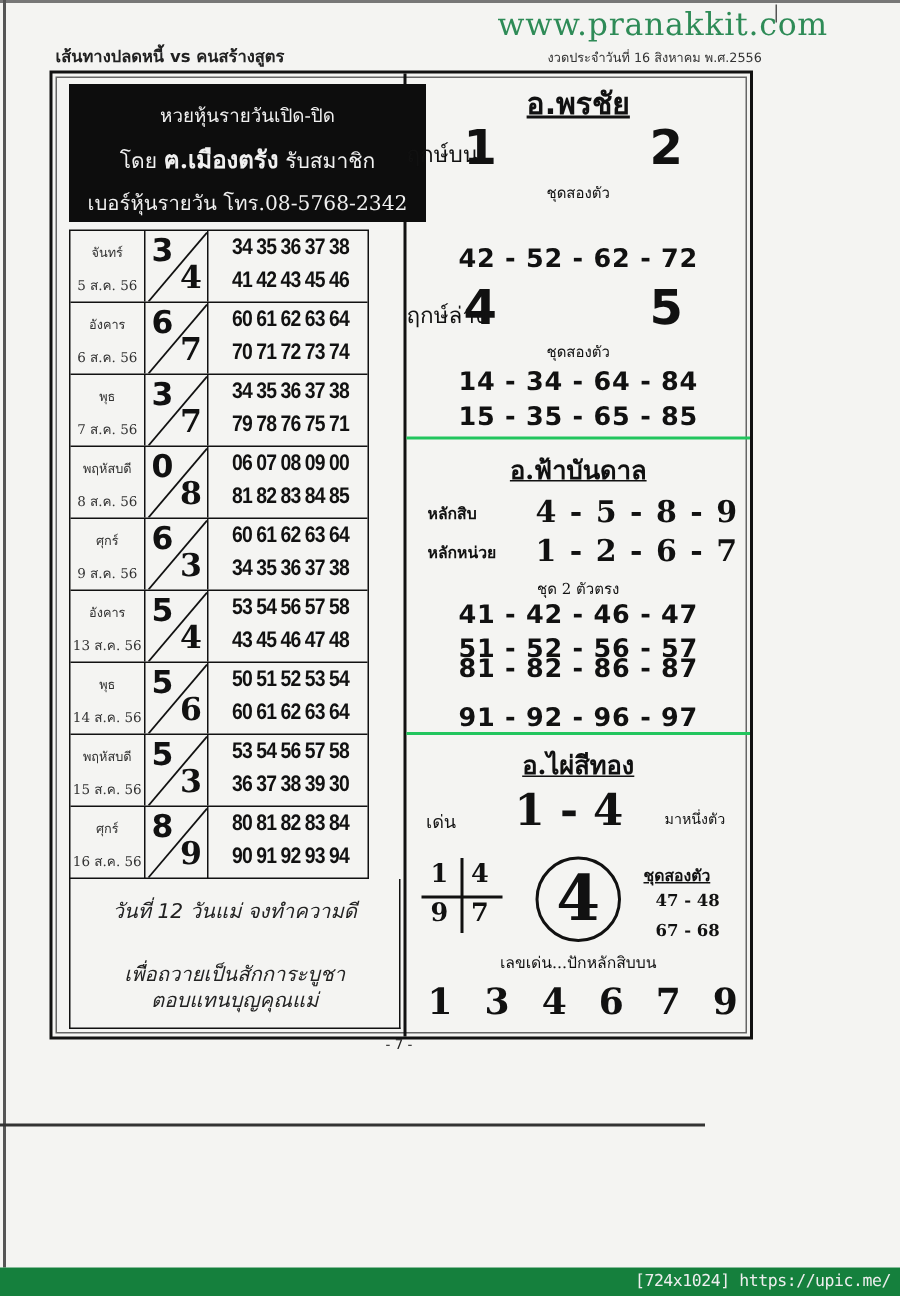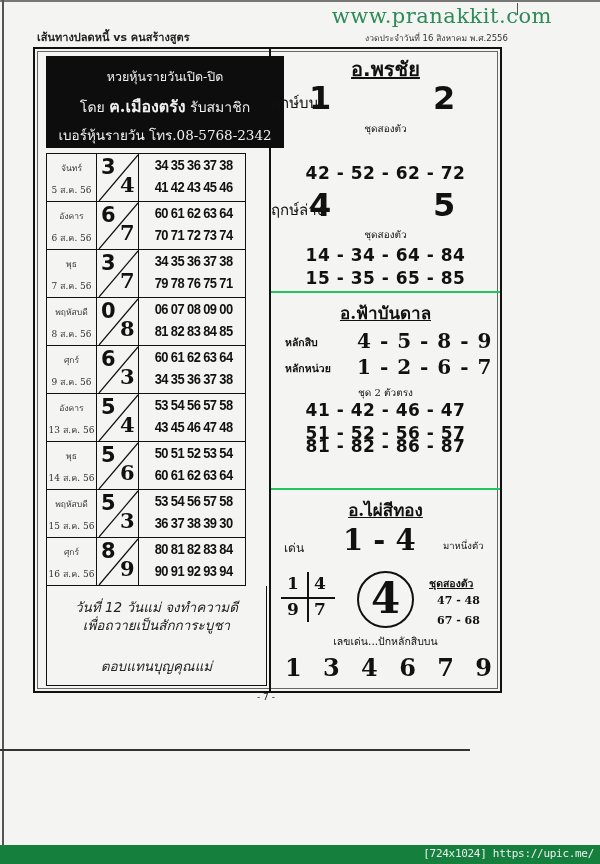--- a/index.html
+++ b/index.html
@@ -44,21 +44,21 @@
   .nums-cell { position: absolute; left: 92px; top: 0; right: 0; height: 100%; }
   .nums-line { position: absolute; left: 0; right: 0; display: flex; justify-content: space-around; padding: 0 4px 0 8px;
     font-family: "Liberation Sans Narrow", "Liberation Sans", sans-serif; font-size: 15px; font-weight: bold; letter-spacing: -0.5px; transform: scaleX(0.86); transform-origin: center; }
   .nums-line.top { top: 2px; }
   .nums-line.bottom { top: 24px; }
 
   .footer-box { position: absolute; left: 11px; top: 537px; width: 221px; height: 100px; border: 1.5px solid #111; border-top: none;
     text-align: center; font-style: italic; color: #222; }
   .footer-box div { position: absolute; left: 0; right: 0; font-size: 13.5px; }
   .footer-box .f1 { top: 10px; }
-  .footer-box .f2 { top: 28px; text-align: center; }
+  .footer-box .f2 { top: 52px; text-align: center; }
   .footer-box .f3 { top: 69px; }
 
   
   .right { position: absolute; left: 236px; top: 0; width: 229px; height: 100%; }
   .rsec { position: absolute; left: 0; width: 100%; border-bottom: 2px solid #22c55e; }
   .rsec.s1 { top: 0; height: 244px; }
   .rsec.s2 { top: 244px; height: 197px; padding-left: 16px; }
   .rsec.s3 { top: 441px; height: 201px; border-bottom: none; }
   .title { position: absolute; left: 0; right: 0; text-align: center; font-weight: bold; text-decoration: underline; }
   .s1 .title { top: 4px; font-size: 20px; }
@@ -418,20 +418,21 @@
           <span class="vals">4 - 5 - 8 - 9</span>
         </div>
         <div class="digit-row" style="top:62px;">
           <span class="lbl">หลักหน่วย</span>
           <span class="vals">1 - 2 - 6 - 7</span>
         </div>
         <div class="small-label" style="top:92px;">ชุด 2 ตัวตรง</div>
         <div class="set-line" style="top:107px;">41 - 42 - 46 - 47</div>
         <div class="set-line" style="top:130px;">51 - 52 - 56 - 57</div>
         <div class="set-line" style="top:143px;">81 - 82 - 86 - 87</div>
+        <div class="set-line" style="top:176px;">91 - 92 - 96 - 97</div>
       </div>
 
       <div class="rsec s3">
         <div class="title">อ.ไผ่สีทอง</div>
         <span class="lead-lbl">เด่น</span>
         <span class="lead-val">1 - 4</span>
         <span class="lead-note">มาหนึ่งตัว</span>
 
         <div class="grid4">
           <div class="v"></div>

